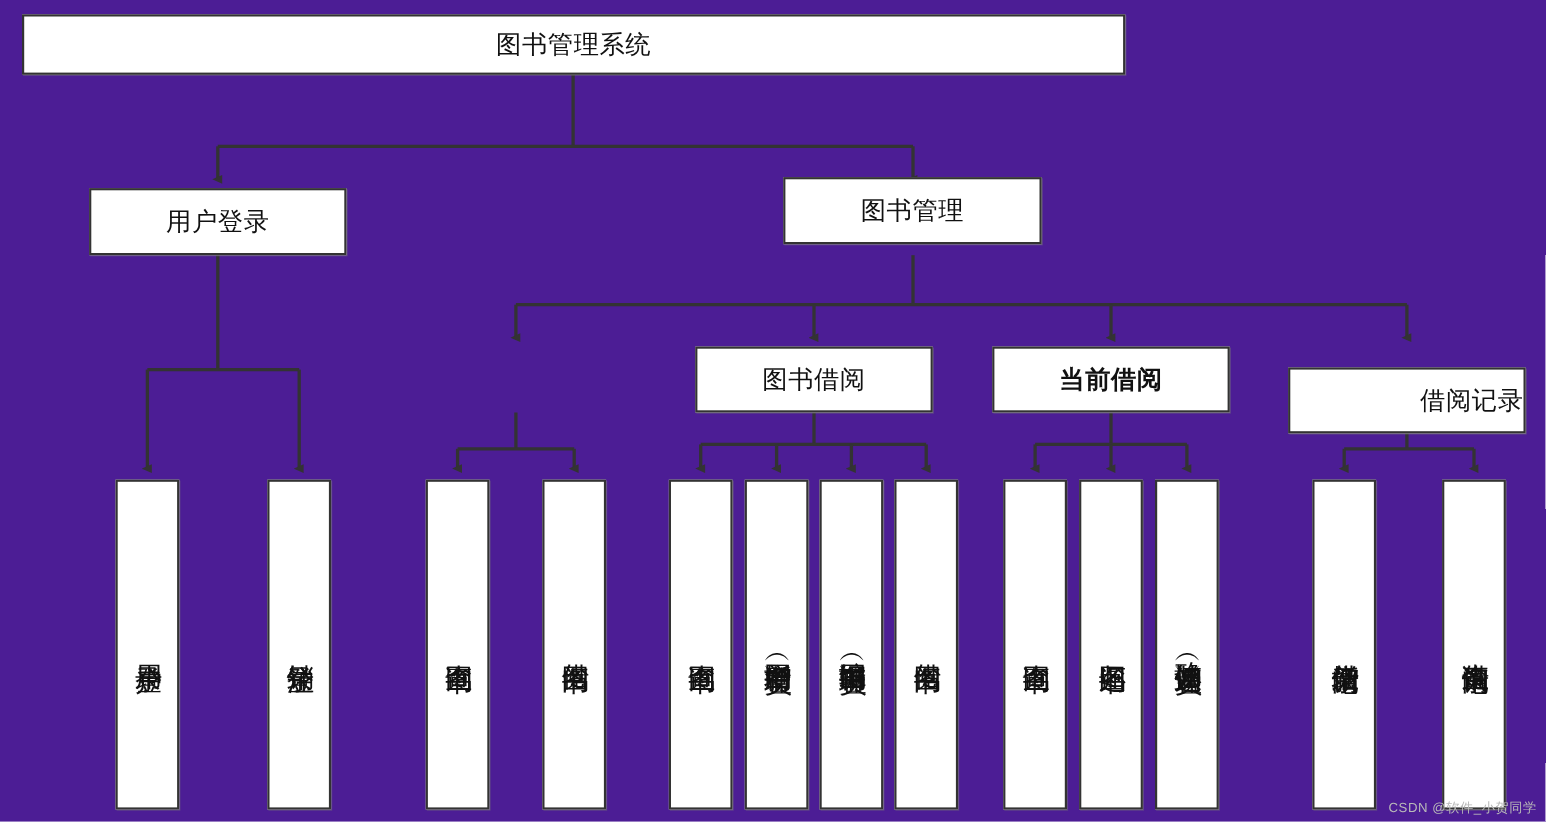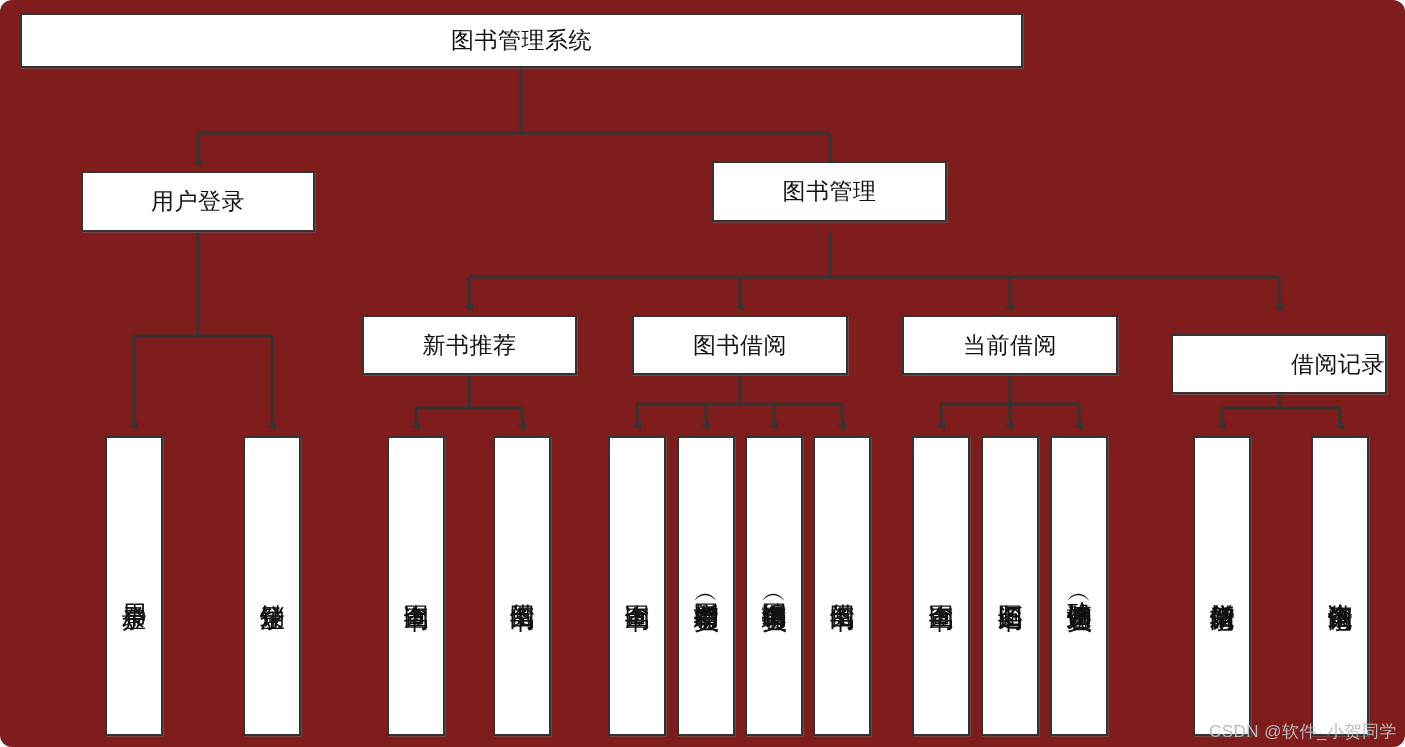--- a/index.html
+++ b/index.html
@@ -4,24 +4,23 @@
 <style>
   html, body {
     margin: 0;
     padding: 0;
     background: #ffffff;
   }
   #canvas {
     position: relative;
     width: 1405px;
     height: 747px;
-    background: #7f1d1d;
+    background: #4c1d95;
     font-family: "Liberation Sans", "DejaVu Sans", sans-serif;
     overflow: hidden;
-    border-radius: 12px;
   }
   svg.connectors {
     position: absolute;
     left: 0; top: 0;
     width: 1405px;
     height: 747px;
     pointer-events: none;
   }
   .node {
     position: absolute;
@@ -51,21 +50,21 @@
     writing-mode: vertical-rl;
     text-orientation: upright;
     font-size: 25px;
     line-height: 1.18;
     letter-spacing: 1px;
   }
   #watermark {
     position: absolute;
     right: 8px;
     bottom: 4px;
-    font-size: 17px;
+    font-size: 12px;
     color: #b9b9b9;
     font-family: "Liberation Sans", "DejaVu Sans", sans-serif;
     white-space: nowrap;
     letter-spacing: 0.5px;
   }
 </style>
 </head>
 <body>
 
 <div id="canvas">
@@ -124,27 +123,24 @@
     <span class="lbl">图书管理系统</span>
   </div>
 
   <div class="node horiz" style="left:81px; top:171px; width:234px; height:61px;">
     <span class="lbl">用户登录</span>
   </div>
   <div class="node horiz" style="left:712px; top:161px; width:235px; height:61px;">
     <span class="lbl">图书管理</span>
   </div>
 
-  <div class="node horiz" style="left:362px; top:315px; width:215px; height:60px;">
-    <span class="lbl">新书推荐</span>
-  </div>
   <div class="node horiz" style="left:632px; top:315px; width:216px; height:60px;align-items:center;">
     <span class="lbl">图书借阅</span>
   </div>
-  <div class="node horiz" style="left:902px; top:315px; width:216px; height:60px;">
+  <div class="node horiz" style="left:902px; top:315px; width:216px; height:60px;font-weight:bold;">
     <span class="lbl">当前借阅</span>
   </div>
   <div class="node horiz" style="left:1171px; top:334px; width:216px; height:60px;justify-content:flex-end;">
     <span class="lbl">借阅记录</span>
   </div>
 
   <div class="node vert" style="left:105px; top:436px; width:58px; height:300px;">
     <span class="lbl">用户登录</span>
   </div>
   <div class="node vert" style="left:243px; top:436px; width:58px; height:300px;">

